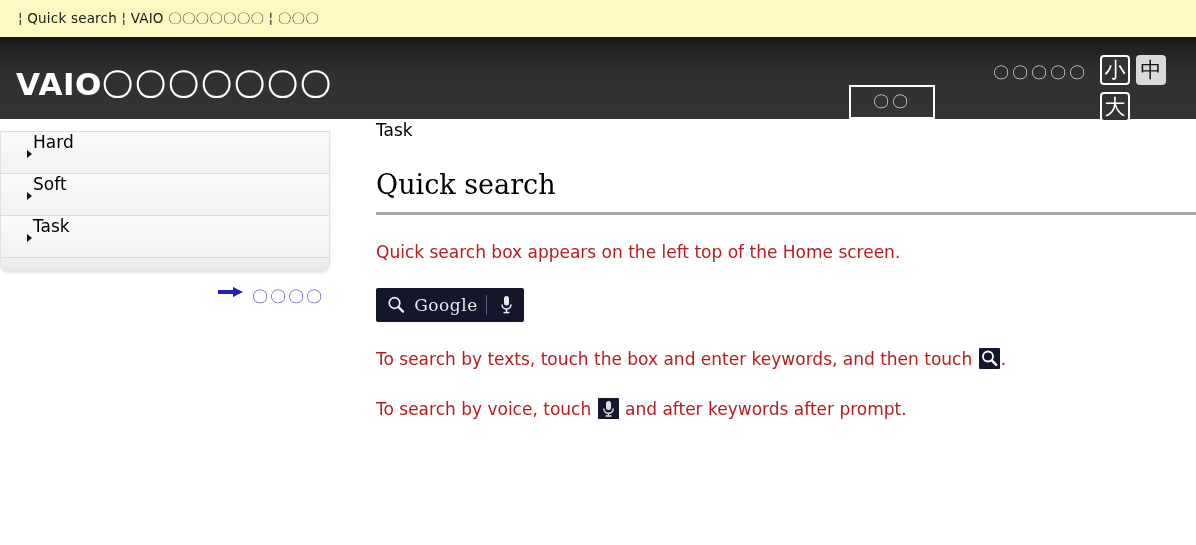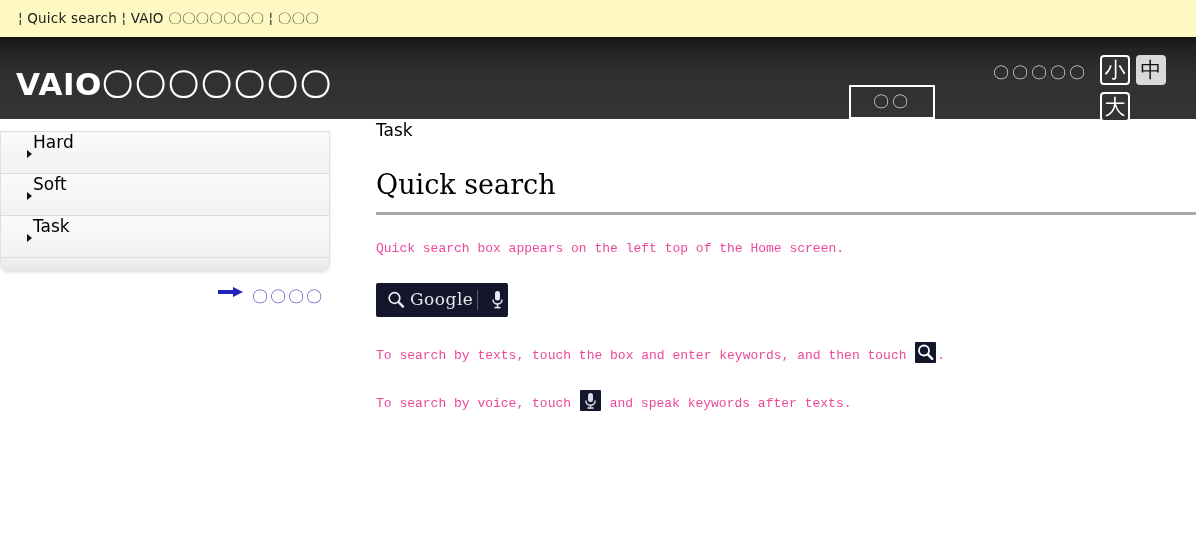--- a/index.html
+++ b/index.html
@@ -231,30 +231,29 @@
     line-height: 1.1;
   }
   .title-rule {
     height: 3px;
     background: #a8a8a8;
     margin-top: 12px;
     margin-right: 0px;
   }
 
   .para {
-    font-size: 13px;
+    font-size: 17px;
     line-height: 1.45;
-    color: #ec4899;
+    color: #b91c1c;
     margin-top: 25px;
-    font-family: Liberation Mono, monospace;
   }
 
   
   .google-box {
-    width: 132px;
+    width: 148px;
     height: 34px;
     margin-top: 24px;
     background: #14162b;
     border-radius: 2px;
     display: flex;
     align-items: center;
     box-sizing: border-box;
     padding: 0 10px;
   }
   .g-magnifier { flex: none; width: 20px; height: 20px; }
@@ -379,18 +378,18 @@
             <line x1="12.8" y1="12.4" x2="17.2" y2="16.8" stroke="#ffffff" stroke-width="2.4" stroke-linecap="round"></line>
           </svg></span><span>.</span>
     </p>
 
     <p class="para">
       <span>To search by voice, touch </span><span class="inline-icon"><svg width="21" height="21" viewBox="0 0 21 21">
             <rect x="8" y="3" width="5" height="9" rx="2.5" fill="#dcdce4"></rect>
             <path d="M5.8 10.6a4.7 4.7 0 0 0 9.4 0" fill="none" stroke="#dcdce4" stroke-width="1.5"></path>
             <line x1="10.5" y1="15" x2="10.5" y2="17.4" stroke="#dcdce4" stroke-width="1.5"></line>
             <line x1="7.5" y1="18" x2="13.5" y2="18" stroke="#dcdce4" stroke-width="1.6"></line>
-          </svg></span><span> and speak keywords after texts.</span>
+          </svg></span><span> and after keywords after prompt.</span>
     </p>
 
   </div>
 
 </div>
 
 </body></html>

